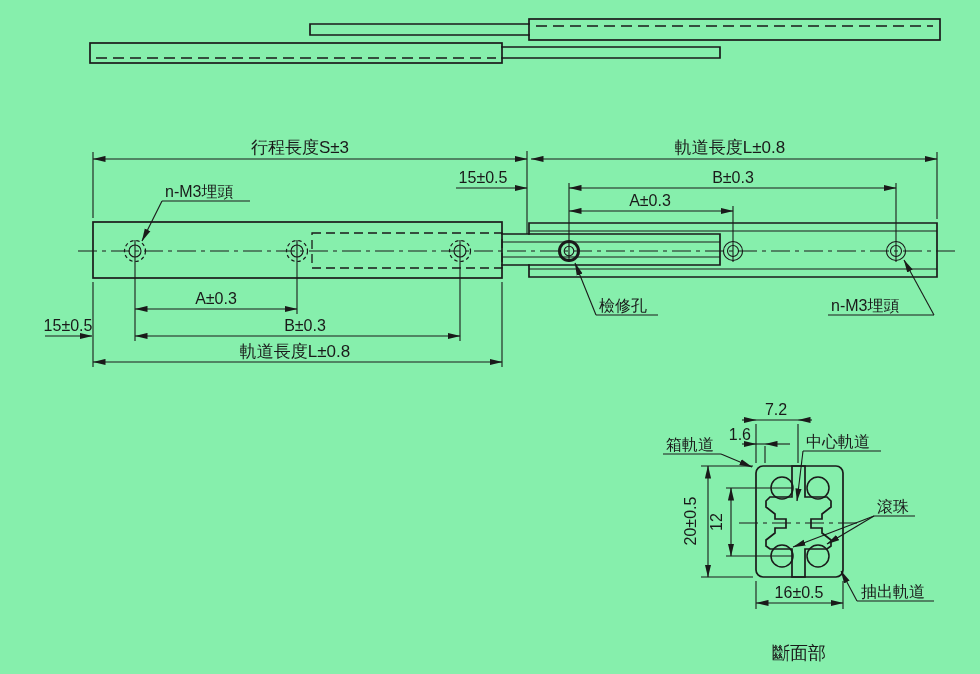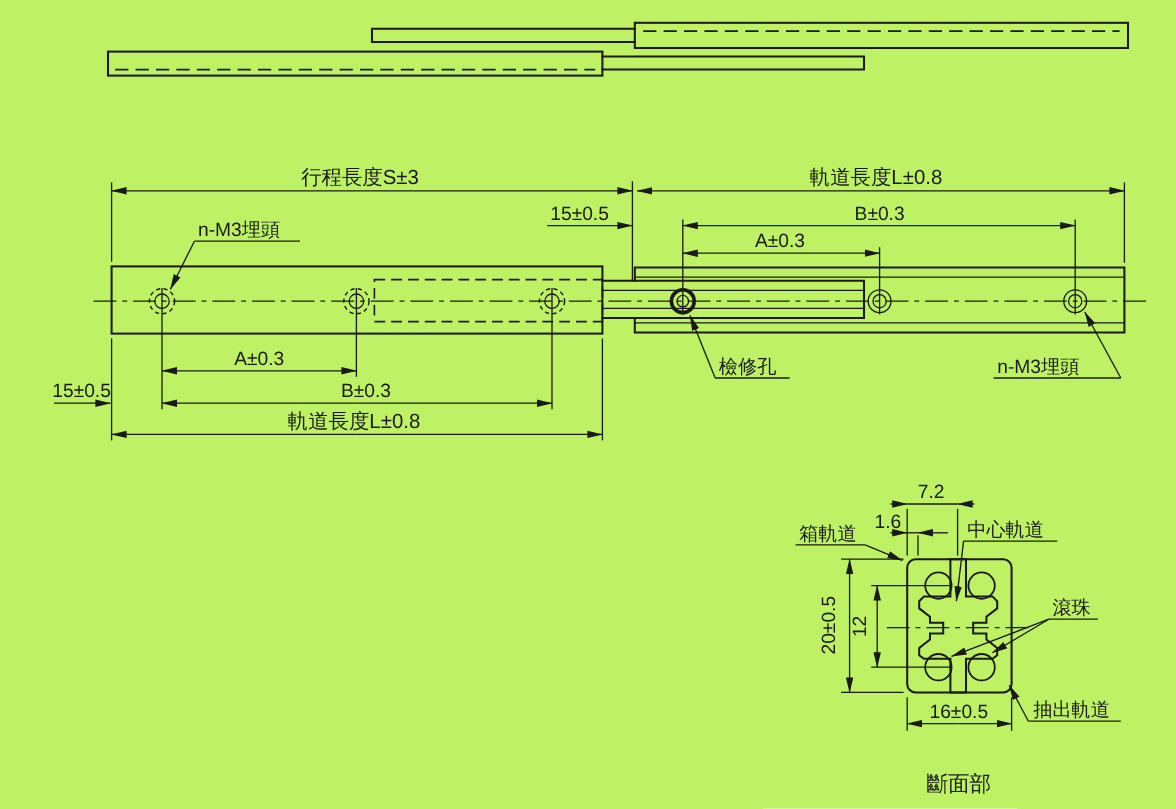--- a/index.html
+++ b/index.html
@@ -1,16 +1,16 @@
 <!DOCTYPE html>
 <html><head>
 <meta charset="utf-8">
 <style>
   html,body{margin:0;padding:0;background:#ffffff;}
-  .page{width:980px;height:674px;background:#bef264;position:relative;overflow:hidden;}
+  .page{width:980px;height:674px;background:#86efac;position:relative;overflow:hidden;}
   svg text{font-family:"Liberation Sans","DejaVu Sans",sans-serif;fill:#1a1a1a;}
   .t17{font-size:17px;}
   .t16{font-size:16px;}
   .t18{font-size:18px;}
   .ln{stroke:#1a1a1a;fill:none;stroke-width:1.7;stroke-linecap:square;}
   .thin{stroke:#1a1a1a;fill:none;stroke-width:1.1;stroke-linecap:butt;}
   .dim{stroke:#1a1a1a;fill:none;stroke-width:1.1;}
   .hid{stroke:#1a1a1a;fill:none;stroke-width:1.4;stroke-dasharray:11 6;}
   .hid2{stroke:#1a1a1a;fill:none;stroke-width:1.3;stroke-dasharray:9 5;}
   .cl{stroke:#1a1a1a;fill:none;stroke-width:1.1;stroke-dasharray:19 5 4 5;}

